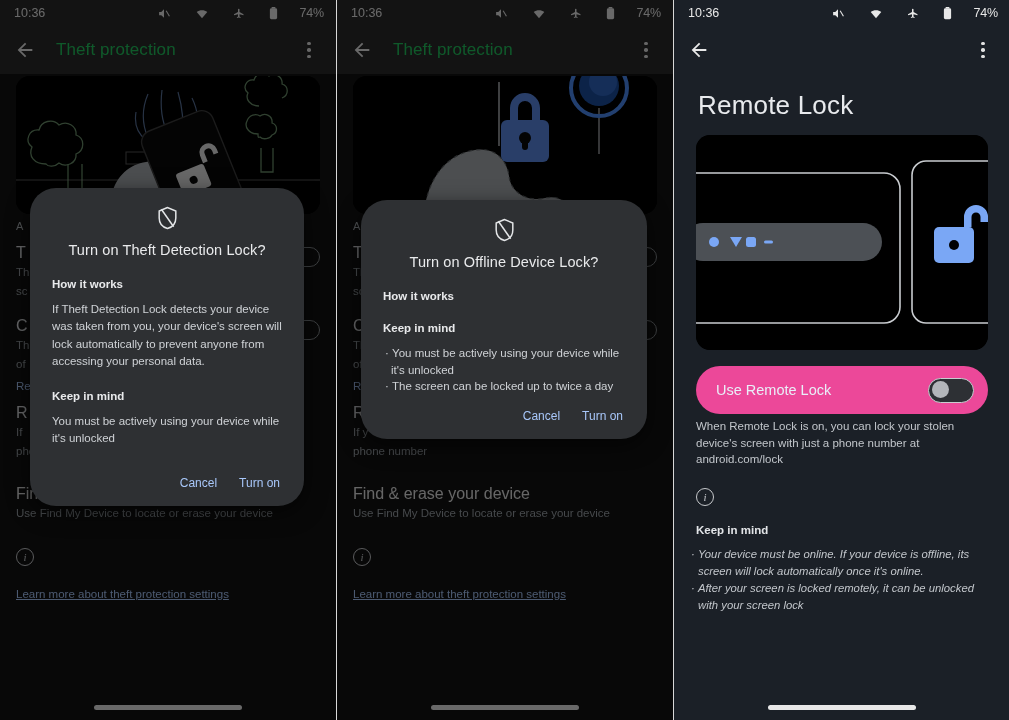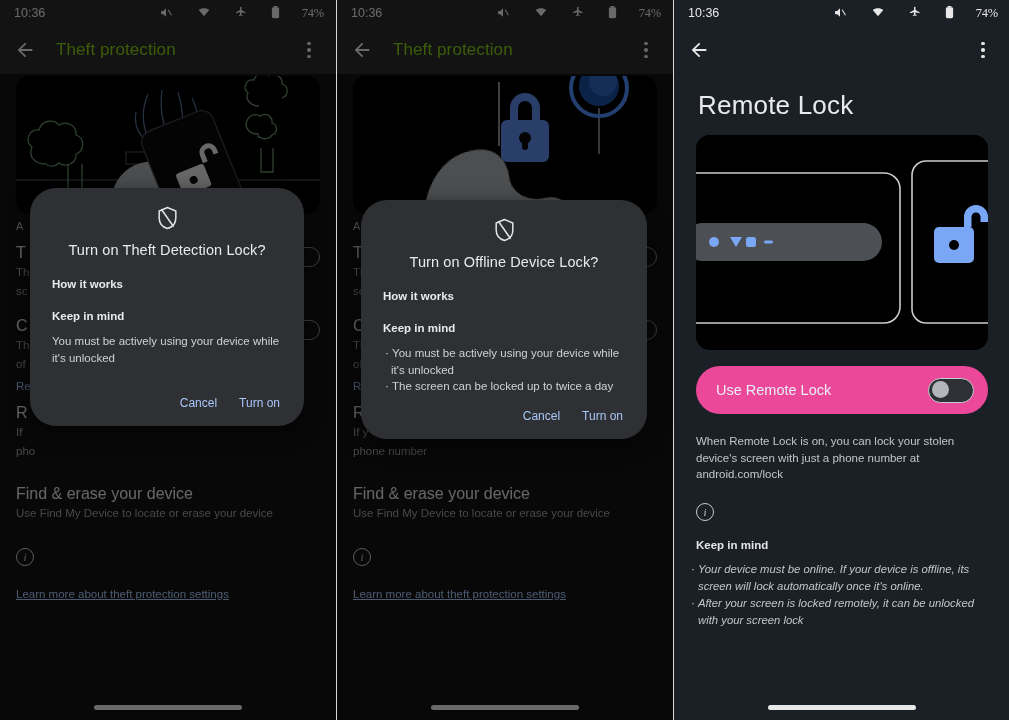--- a/index.html
+++ b/index.html
@@ -18,32 +18,32 @@
   .sep { flex: 0 0 1px; width: 1px; height: 720px; background: #d8d8d8; }
 
   
   .statusbar {
     height: 26px; display: flex; align-items: center;
     justify-content: space-between; padding: 0 12px 0 14px;
     color: #e8e8e8; font-size: 12.5px; position: relative; z-index: 4;
   }
   .p1 .statusbar, .p2 .statusbar { background: #2b2b2b; }
   .p3 .statusbar { background: #1b2027; }
-  .sb-right { display: flex; align-items: flex-start; gap: 24px; font-family: Liberation Serif, serif; }
+  .sb-right { display: flex; align-items: flex-end; gap: 24px; }
   .sb-right svg { display: block; }
   .batt-txt { font-size: 12.5px; margin-left: -2px; letter-spacing: -.2px;}
 
   
   .appbar {
     height: 48px; display: flex; align-items: center;
     padding: 0 10px 0 8px; position: relative; z-index: 4;
   }
   .p1 .appbar, .p2 .appbar { background: #2b2b2b; }
   .p3 .appbar { background: #1b2027; }
-  .appbar .title { color: #84cc16; font-size: 17px; margin-left: 14px; flex: 1; font-weight: 400; letter-spacing:.1px;}
+  .appbar .title { color: #22c55e; font-size: 17px; margin-left: 14px; flex: 1; font-weight: 400; letter-spacing:.1px;}
   .iconbtn { width: 34px; height: 34px; display: flex; align-items: center; justify-content: center; cursor: pointer; }
   .dots { display: flex; flex-direction: column; gap: 3px; align-items: center; }
   .dots i { width: 3.5px; height: 3.5px; border-radius: 50%; background: #e3e3e3; display: block; }
 
   
   .page { position: absolute; left: 0; top: 74px; width: 336px; height: 646px; }
   .hero { position: relative; height: 138px; margin: 2px 16px 0 16px; border-radius: 14px; background: #000; overflow: hidden; }
   .hero svg { display: block; }
 
   .scroll-body { padding: 0 16px; }
@@ -81,21 +81,21 @@
   .p3-body { position: absolute; top: 74px; left: 0; width: 336px; }
   .p3-title { font-size: 26px; color: #e8eaed; padding: 16px 24px 14px 24px; letter-spacing: .2px; font-weight: 400;}
   .p3-hero { margin: 0 22px; height: 215px; background: #000; border-radius: 14px; overflow: hidden; }
   .remote-toggle {
     margin: 16px 22px 0 22px; height: 48px; background: #ec4899; border-radius: 26px;
     display: flex; align-items: center; justify-content: space-between; padding: 0 14px 0 20px;
   }
   .remote-toggle .lbl { font-size: 14.5px; color: #e9eff8; }
   .sw { width: 46px; height: 25px; border-radius: 14px; background: #2d3034; border: 1.6px solid #c9ccd0; position: relative; }
   .sw::after { content:""; position:absolute; left:3px; top:2.5px; width:17px; height:17px; border-radius:50%; background:#b3b6ba; }
-  .p3-desc { font-size: 11.5px; color: #c2c6cb; line-height: 1.45; padding: 19px 22px 0 22px; }
+  .p3-desc { font-size: 11.5px; color: #c2c6cb; line-height: 1.45; padding: 4px 22px 0 22px; }
   .p3-info { padding: 20px 22px 0 22px; }
   .p3-keep { font-size: 11.5px; font-weight: bold; color: #e3e5e8; padding: 18px 22px 0 22px; }
   .p3-list { padding: 10px 22px 0 24px; font-style: italic; }
   .p3-li { font-size: 11.3px; line-height: 1.5; color: #c2c6cb; text-indent: -7px; }
 
   
   .gesture { position: absolute; bottom: 10px; left: 50%; transform: translateX(-50%); width: 148px; height: 5px; border-radius: 3px; background: #e8e8e8; }
 </style>
 </head>
 <body>
@@ -219,20 +219,21 @@
 
     <div class="dialog" style="left:30px; top:188px; width:274px;">
       <div class="dlg-icon">
         <svg width="21" height="24" viewBox="0 0 24 26">
           <path d="M12 1 2.5 5v8c0 6 4 10.5 9.5 12 5.5-1.5 9.5-6 9.5-12V5L12 1z" fill="none" stroke="#e4e6e8" stroke-width="1.7"></path>
           <path d="M5 3l14 20" stroke="#e4e6e8" stroke-width="1.7"></path>
         </svg>
       </div>
       <div class="dlg-title">Turn on Theft Detection Lock?</div>
       <div class="dlg-h">How it works</div>
+      <div class="dlg-p">If Theft Detection Lock detects your device was taken from you, your device's screen will lock automatically to prevent anyone from accessing your personal data.</div>
       <div class="dlg-h">Keep in mind</div>
       <div class="dlg-p">You must be actively using your device while it's unlocked</div>
       <div class="dlg-actions">
         <span class="dlg-btn">Cancel</span>
         <span class="dlg-btn">Turn on</span>
       </div>
     </div>
 
     <div class="gesture"></div>
   </div>

